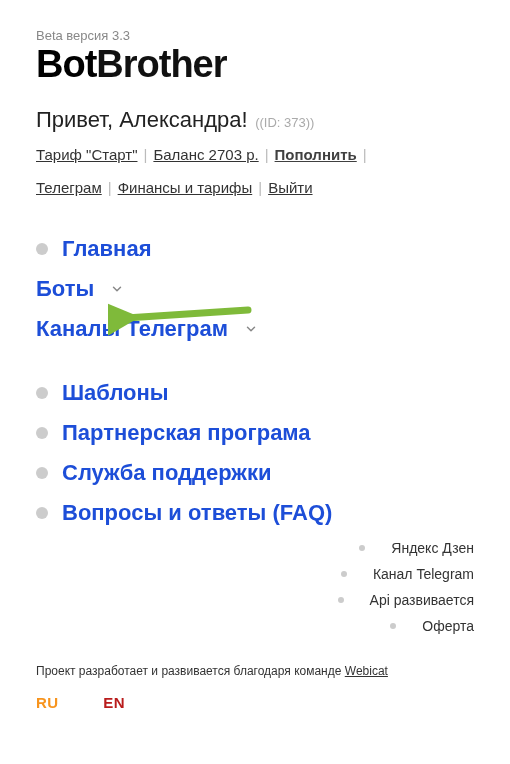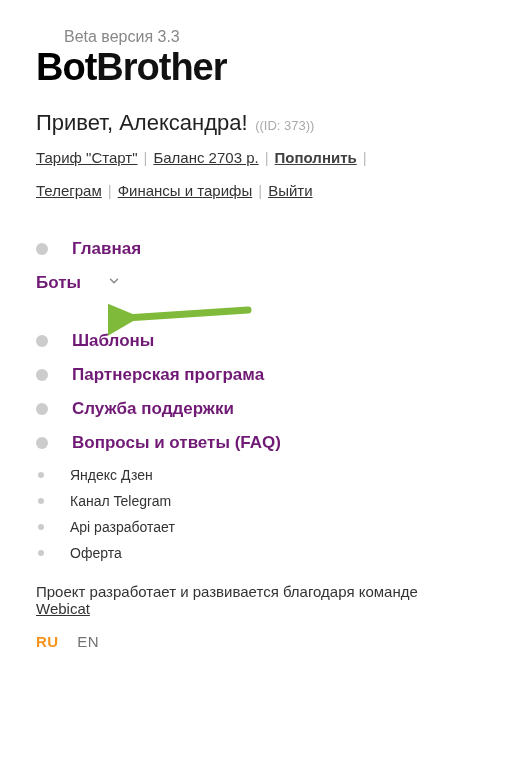--- a/index.html
+++ b/index.html
@@ -5,24 +5,23 @@
   * { box-sizing: border-box; margin: 0; padding: 0; }
   body {
     font-family: -apple-system, BlinkMacSystemFont, "Segoe UI", Arial, sans-serif;
     background: #fff;
     color: #333;
     width: 510px;
     padding: 28px 36px 20px 36px;
     position: relative;
   }
   .beta {
-    font-size: 16px;
+    font-size: 13px;
     color: #888;
     margin-bottom: 2px;
-    margin-left: 28px;
   }
   .logo {
     font-size: 38px;
     font-weight: 800;
     letter-spacing: -1px;
     line-height: 1;
     margin-bottom: 24px;
   }
   .logo .orange { color: #000000; }
   .logo .black { color: #111; }
@@ -56,24 +55,24 @@
     display: inline-block;
     margin: 0 6px;
     color: #bbb;
   }
   .nav {
     margin-top: 34px;
   }
   .nav-item {
     display: flex;
     align-items: center;
-    gap: 24px;
-    font-size: 17px;
+    gap: 14px;
+    font-size: 22px;
     font-weight: 700;
-    color: #701a75;
+    color: #1d4ed8;
     margin-bottom: 14px;
     cursor: pointer;
   }
   .nav-item .bullet {
     width: 12px; height: 12px; border-radius: 50%;
     background: #ccc;
     flex-shrink: 0;
   }
   .nav-item .chev {
     margin-left: 2px;
@@ -82,43 +81,44 @@
     margin-top: 6px;
   }
   .support-item {
     display: flex;
     align-items: center;
     gap: 26px;
     font-size: 14px;
     color: #333;
     margin-bottom: 10px;
     font-weight: 400;
+    justify-content: flex-end;
   }
   .support-item .bullet-sm {
     width: 6px; height: 6px; border-radius: 50%;
     background: #ccc;
     flex-shrink: 0;
     margin-left: 2px;
   }
   .divider {
     height: 24px;
   }
   .footer-text {
-    font-size: 15px;
-    color: #333;
-    margin-top: 22px;
+    font-size: 12px;
+    color: #333;
+    margin-top: 30px;
   }
   .footer-text a { color: #333; text-decoration: underline; }
   .lang {
     margin-top: 16px;
     font-size: 15px;
     letter-spacing: 0.5px;
   }
   .lang .ru { color: #f7941e; font-weight: 600; margin-right: 14px; cursor: pointer; }
-  .lang .en { color: #737373; font-weight: 400; cursor: pointer; }
+  .lang .en { color: #b91c1c; font-weight: 700; cursor: pointer; margin-left: 26px; }
   .arrow-wrap {
     position: absolute;
     left: 108px;
     top: 298px;
     pointer-events: none;
   }
 </style>
 </head>
 <body>
 
@@ -144,20 +144,28 @@
     <span>Главная</span>
   </div>
   <div class="nav-item">
     <span>Боты</span>
     <span class="chev">
       <svg width="14" height="14" viewBox="0 0 24 24">
           <path d="M6 9l6 6 6-6" stroke="#888" stroke-width="2.5" fill="none" stroke-linecap="round" stroke-linejoin="round"></path>
         </svg>
     </span>
   </div>
+  <div class="nav-item">
+    <span>Каналы Телеграм</span>
+    <span class="chev">
+      <svg width="14" height="14" viewBox="0 0 24 24">
+          <path d="M6 9l6 6 6-6" stroke="#888" stroke-width="2.5" fill="none" stroke-linecap="round" stroke-linejoin="round"></path>
+        </svg>
+    </span>
+  </div>
 
   <div class="divider"></div>
 
   <div class="nav-item">
     <span class="bullet"></span>
     <span>Шаблоны</span>
   </div>
   <div class="nav-item">
     <span class="bullet"></span>
     <span>Партнерская програма</span>
@@ -175,21 +183,21 @@
     <div class="support-item">
       <span class="bullet-sm"></span>
       <span>Яндекс Дзен</span>
     </div>
     <div class="support-item">
       <span class="bullet-sm"></span>
       <span>Канал Telegram</span>
     </div>
     <div class="support-item">
       <span class="bullet-sm"></span>
-      <span>Api разработает</span>
+      <span>Api развивается</span>
     </div>
     <div class="support-item">
       <span class="bullet-sm"></span>
       <span>Оферта</span>
     </div>
   </div>
 </div>
 
 <div class="footer-text">
   <span>Проект разработает и развивается благодаря команде </span><a href="#">Webicat</a>

